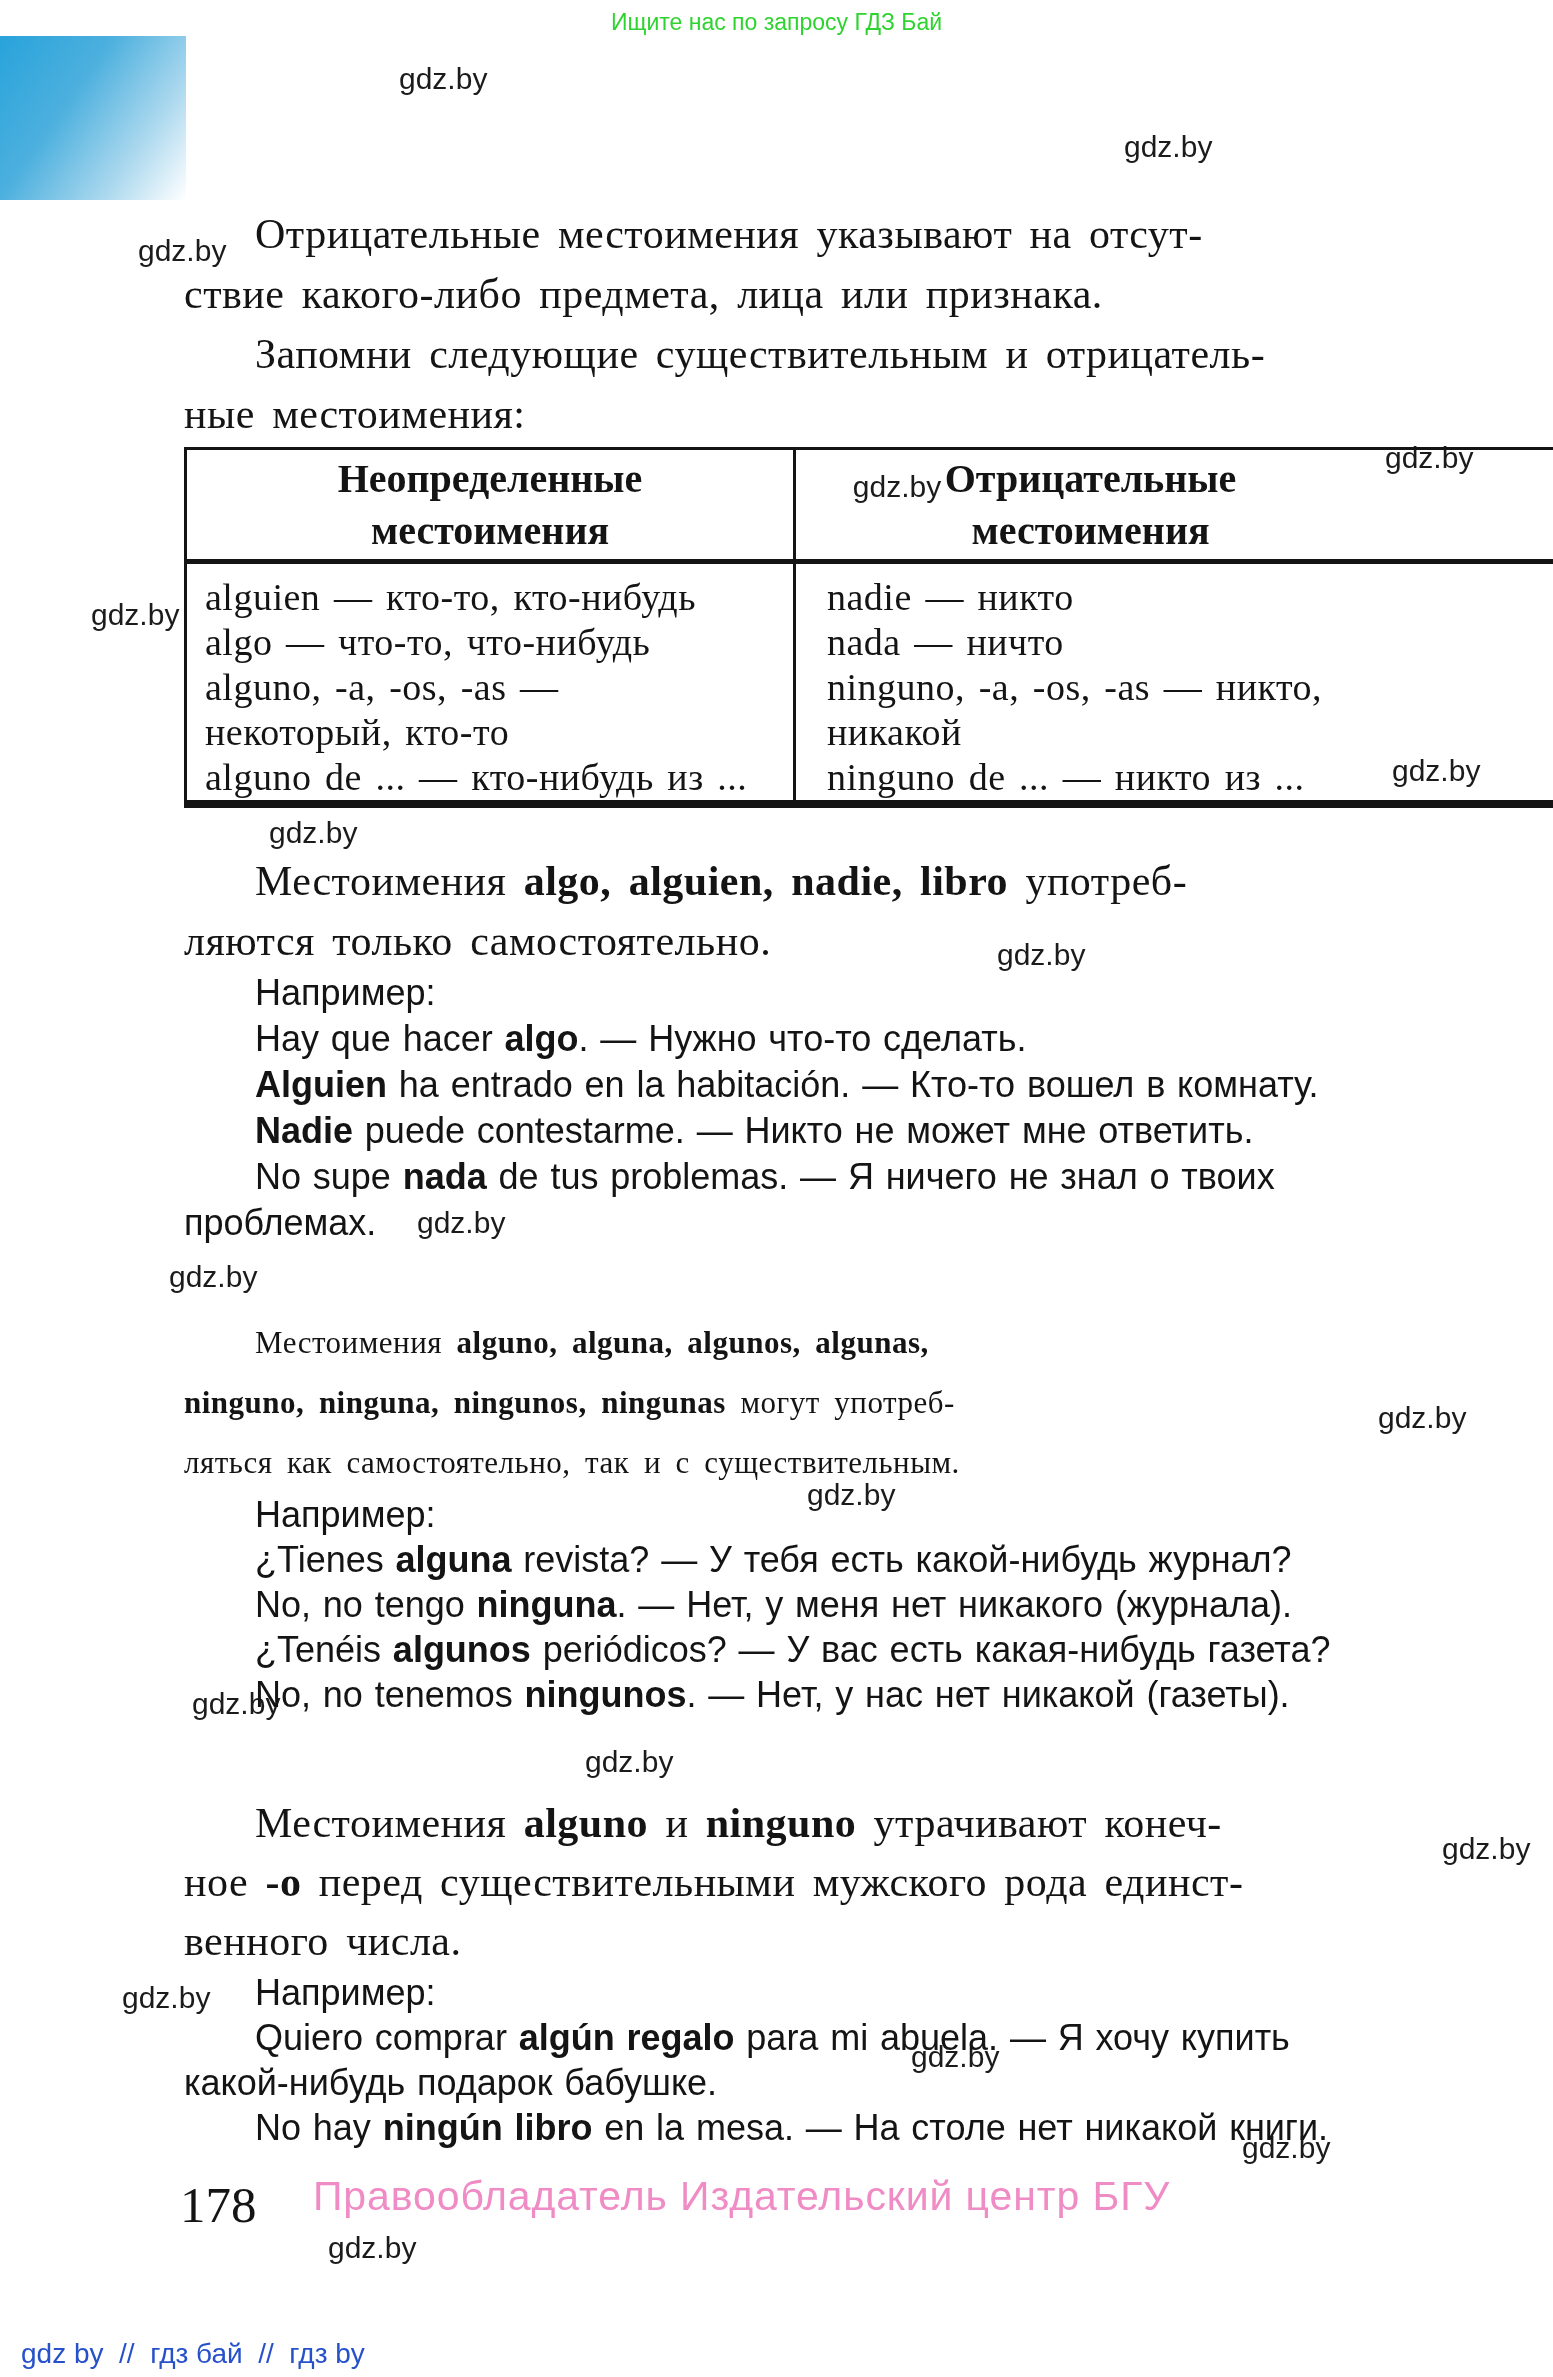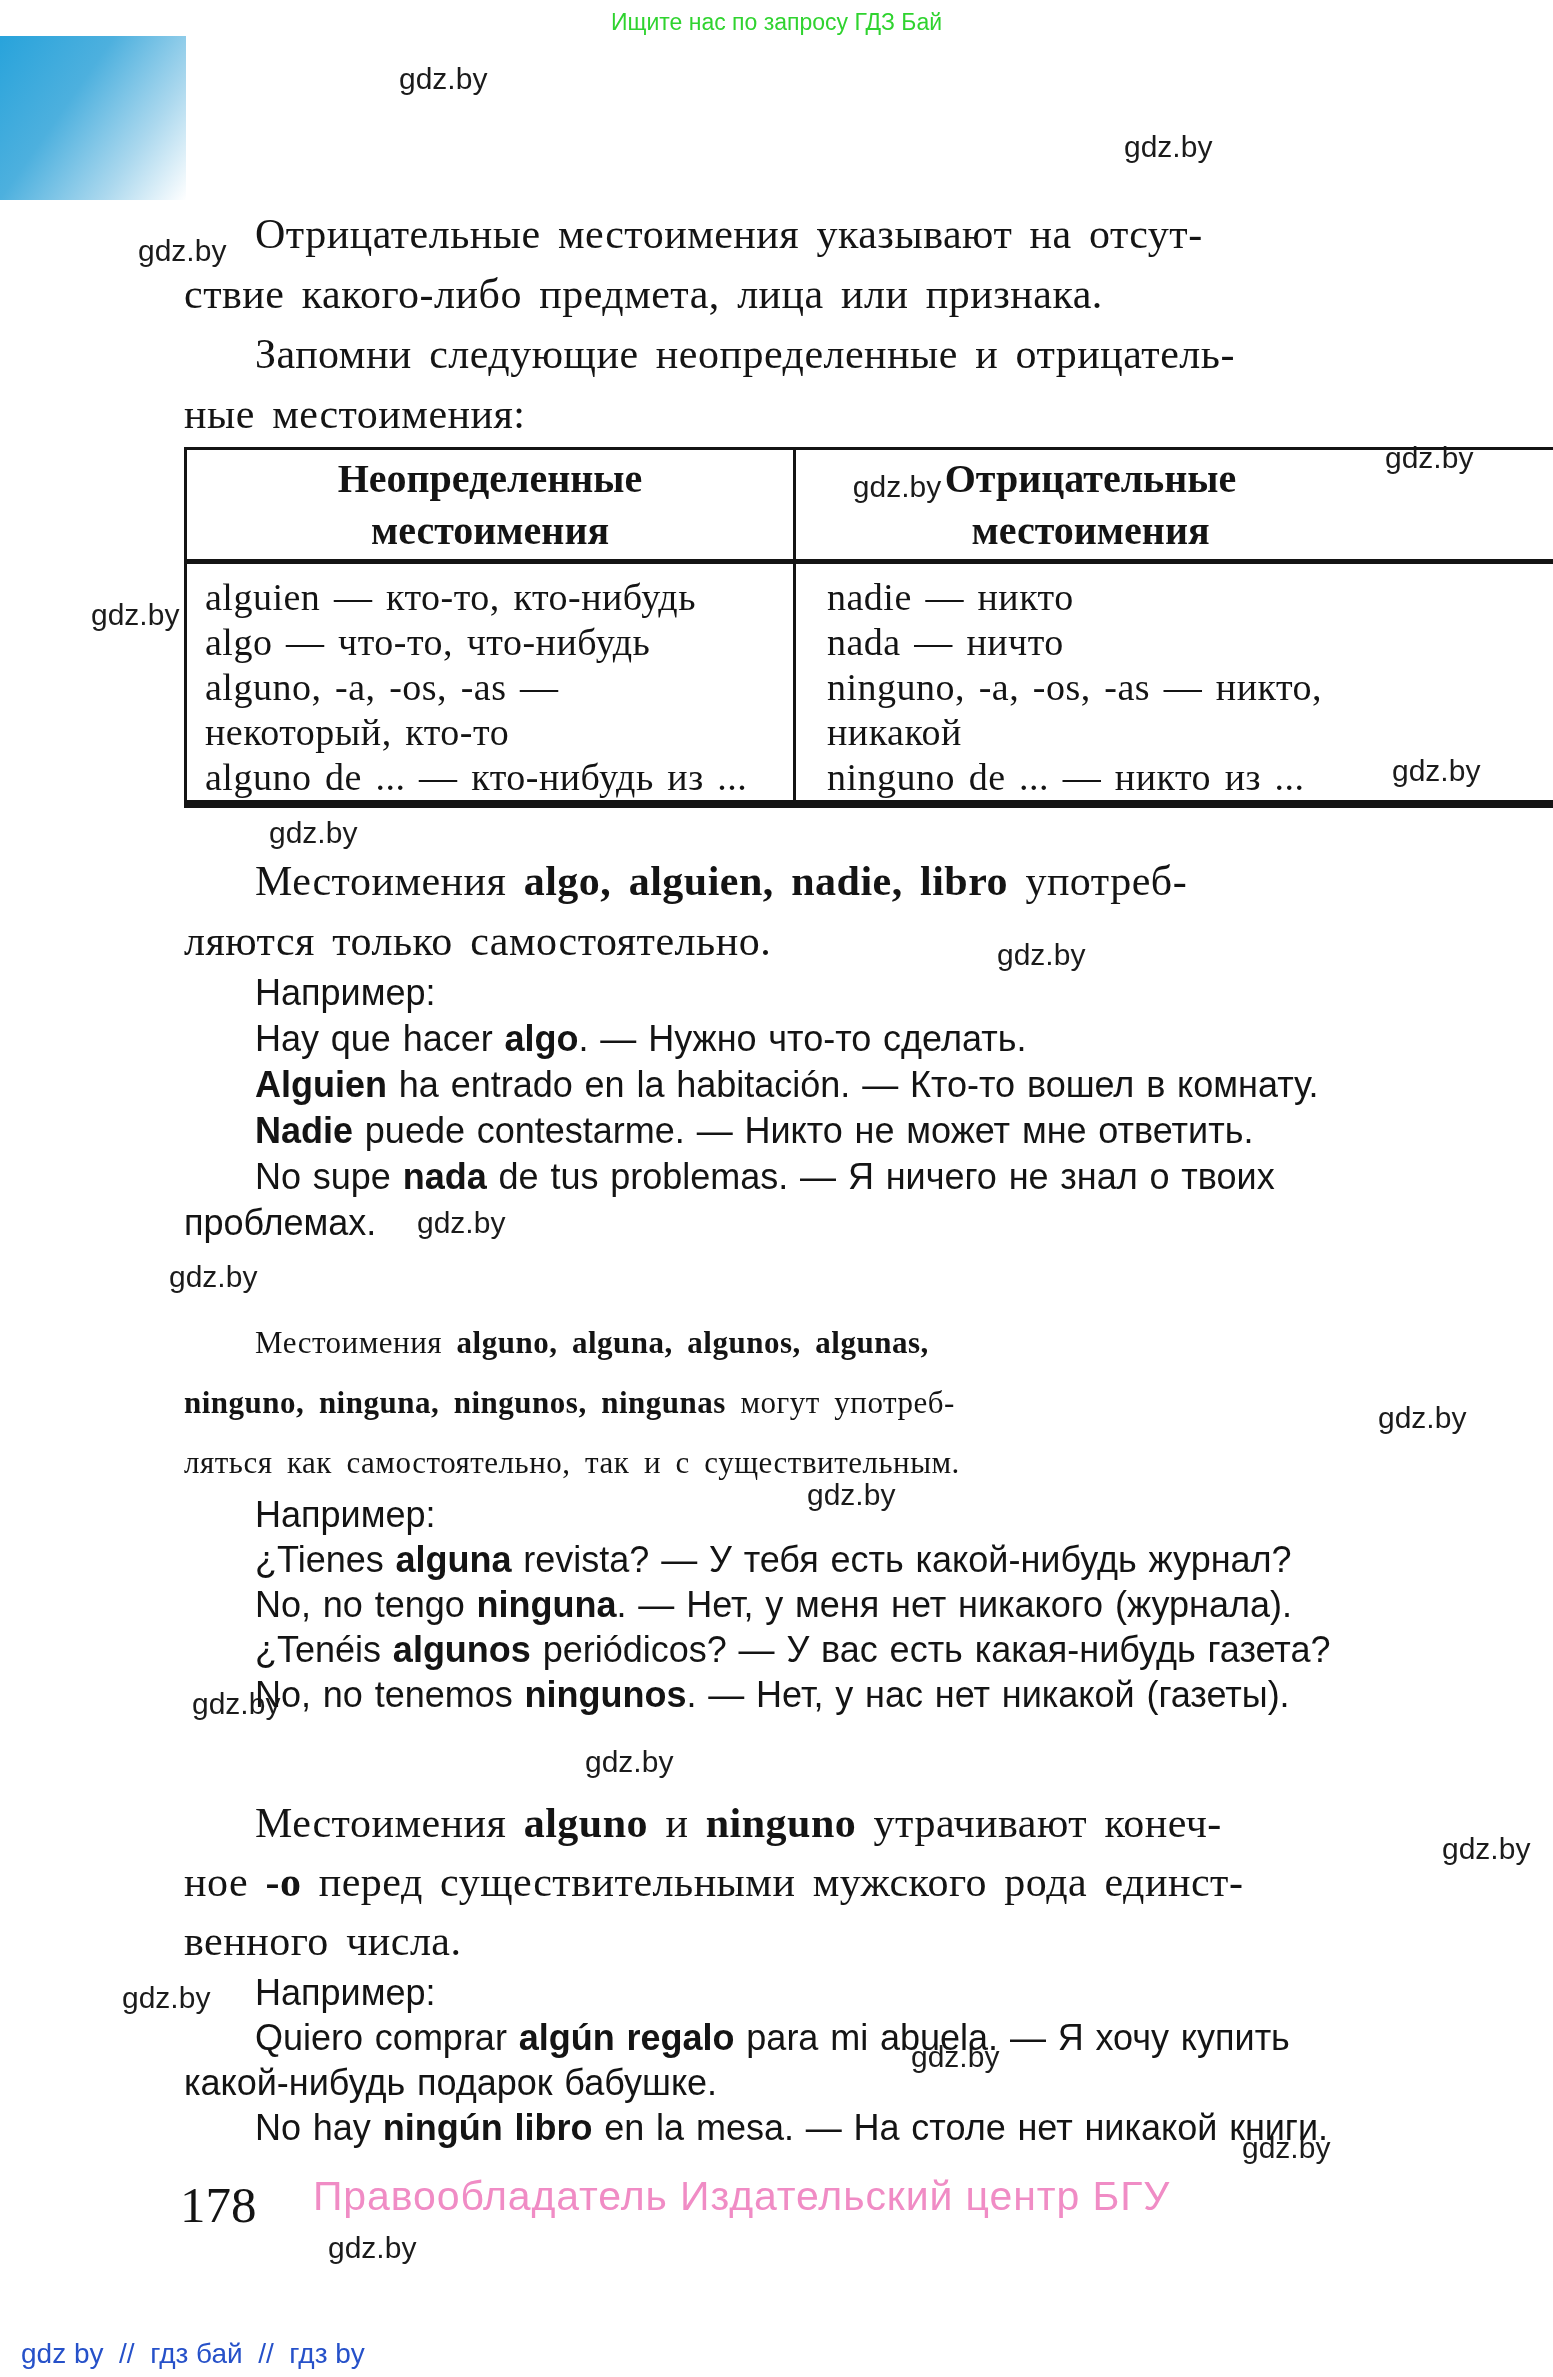--- a/index.html
+++ b/index.html
@@ -68,21 +68,21 @@
       <span class="wm" style="left: 1442px; top: 1832px;">gdz.by</span>
       <span class="wm" style="left: 122px; top: 1981px;">gdz.by</span>
       <span class="wm" style="left: 911px; top: 2040px;">gdz.by</span>
       <span class="wm" style="left: 1242px; top: 2131px;">gdz.by</span>
       <span class="wm" style="left: 328px; top: 2231px;">gdz.by</span>
     </div>
   <div id="content">
       <div class="sec serif" style="top: 204px; font-size: 42px; line-height: 60px;">
         <div class="tline ind"><span>Отрицательные местоимения указывают на отсут-</span></div>
         <div class="tline"><span>ствие какого-либо предмета, лица или признака.</span></div>
-        <div class="tline ind"><span>Запомни следующие неопределенные и отрицатель-</span></div>
+        <div class="tline ind"><span>Запомни следующие существительным и отрицатель-</span></div>
         <div class="tline"><span>ные местоимения:</span></div>
       </div>
       <div class="sec serif" style="top: 851px; font-size: 42px; line-height: 60px;">
         <div class="tline ind"><span>Местоимения </span><b>algo, alguien, nadie, libro</b><span> употреб-</span></div>
         <div class="tline"><span>ляются только самостоятельно.</span></div>
       </div>
       <div class="sec sans" style="top: 970px; font-size: 36px; line-height: 46px;">
         <div class="tline ind"><span>Например:</span></div>
         <div class="tline ind"><span>Hay que hacer </span><b>algo</b><span>. — Нужно что-то сделать.</span></div>
         <div class="tline ind"><b>Alguien</b><span> ha entrado en la habitación. — Кто-то вошел в комнату.</span></div>

